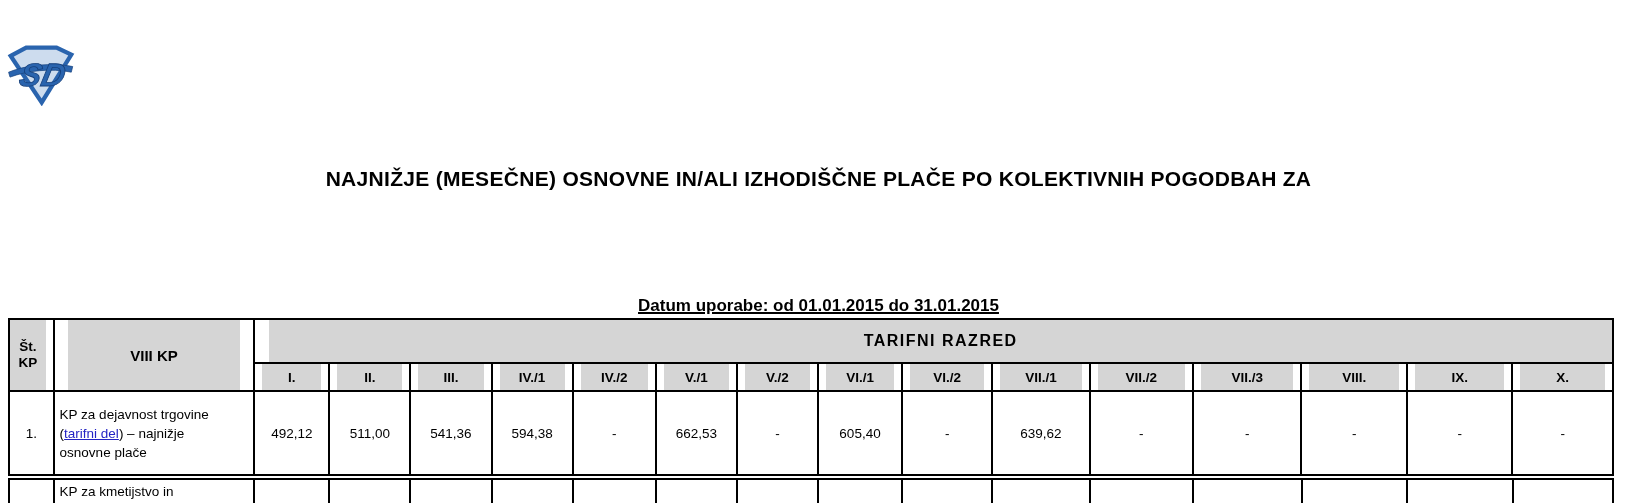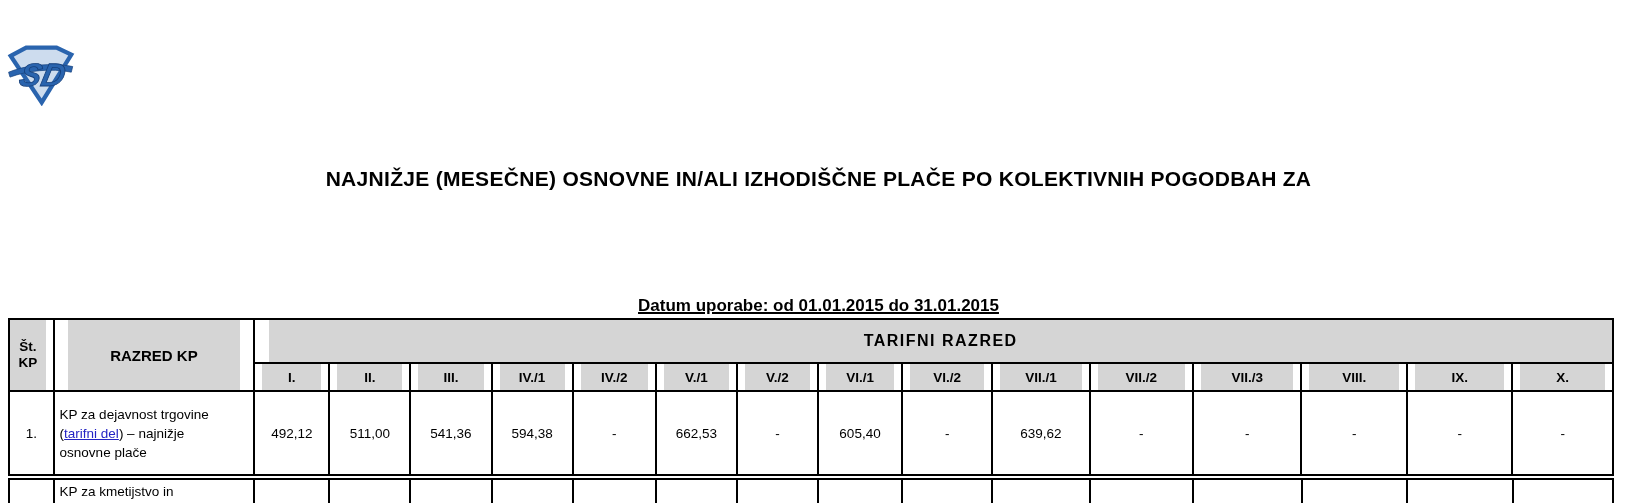--- a/index.html
+++ b/index.html
@@ -81,21 +81,21 @@
       <tbody>
       <tr class="h1">
         <th rowspan="2">
           <div class="shade sh-stkp">
             <span class="prelines">Št.
 KP</span>
           </div>
         </th>
         <th rowspan="2">
           <div class="shade sh-naziv">
-            <span>RAZRED KP</span>
+            <span>VIII KP</span>
           </div>
         </th>
         <th colspan="15">
           <div class="shade sh-tarifni">
             <span>TARIFNI RAZRED</span>
           </div>
         </th>
       </tr>
       <tr class="h2">
         <th>

